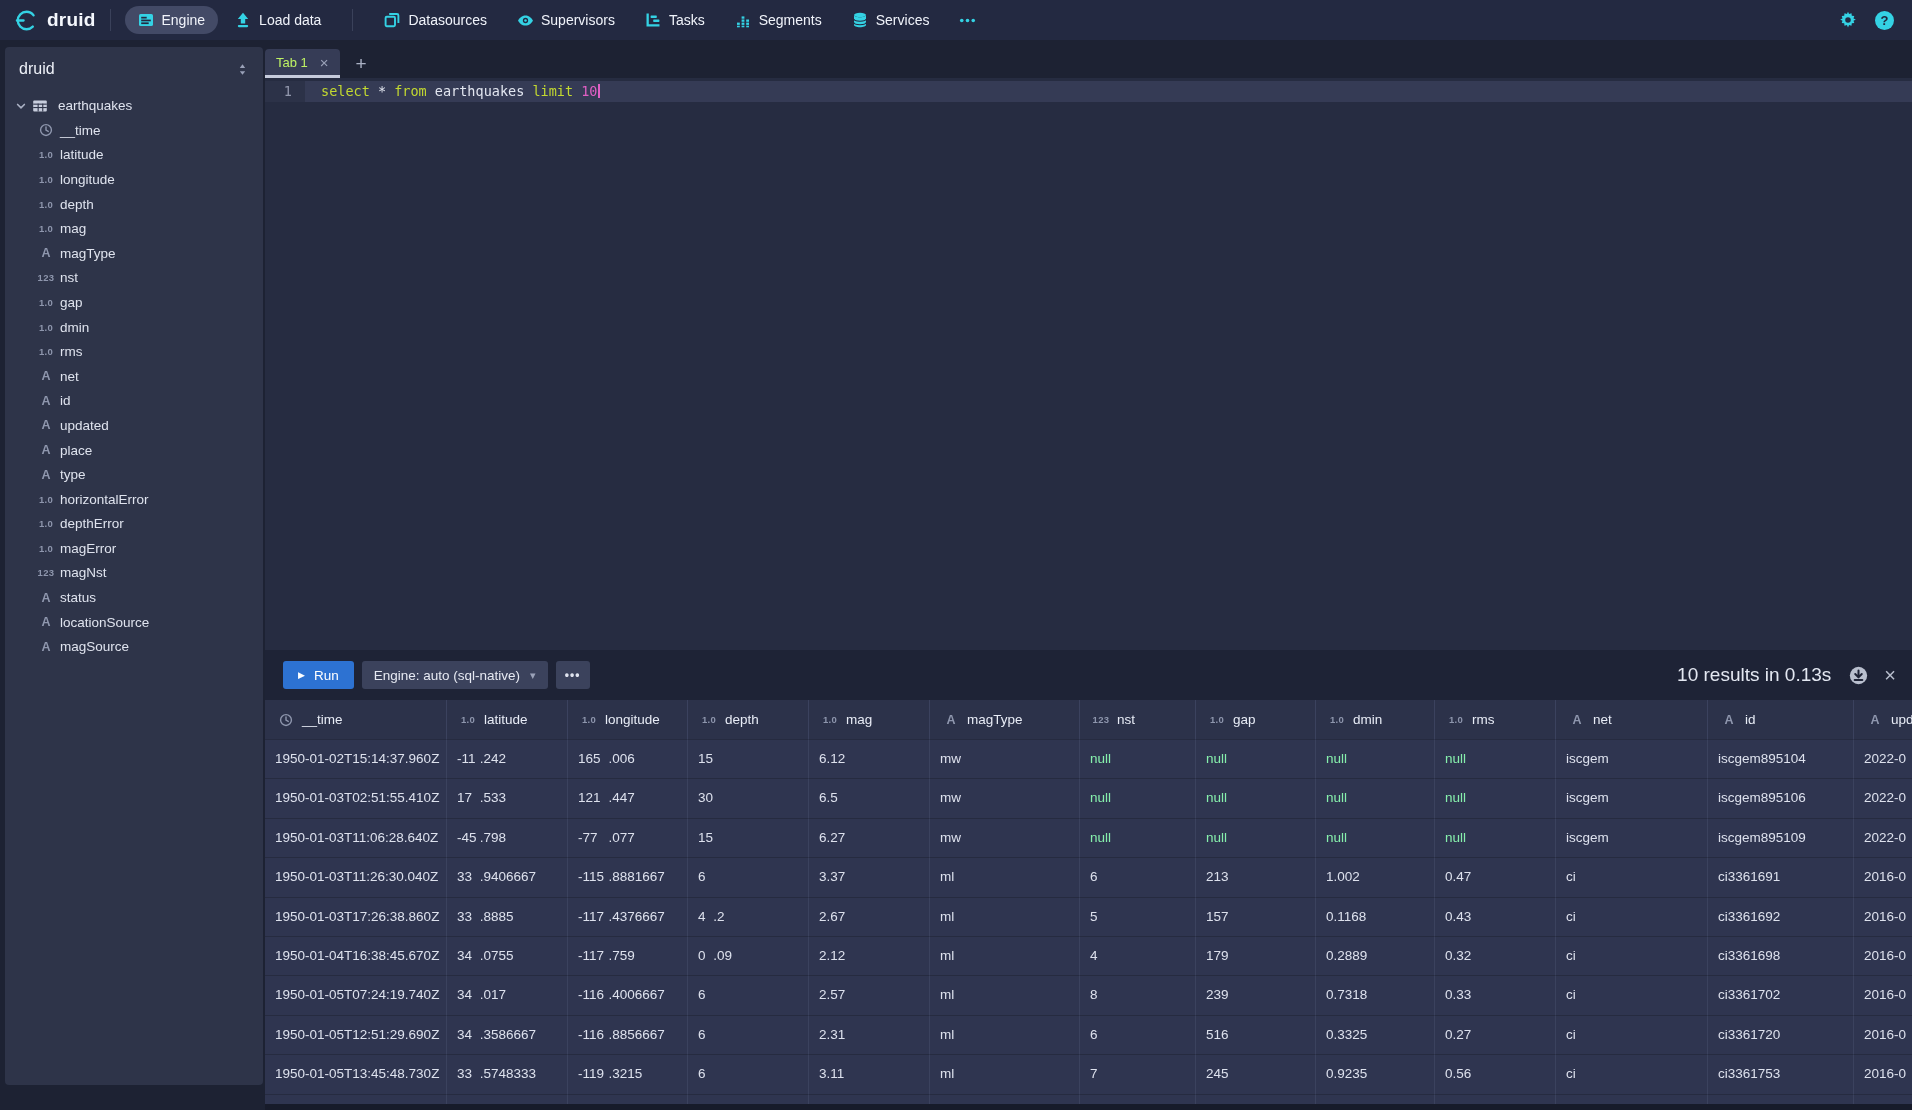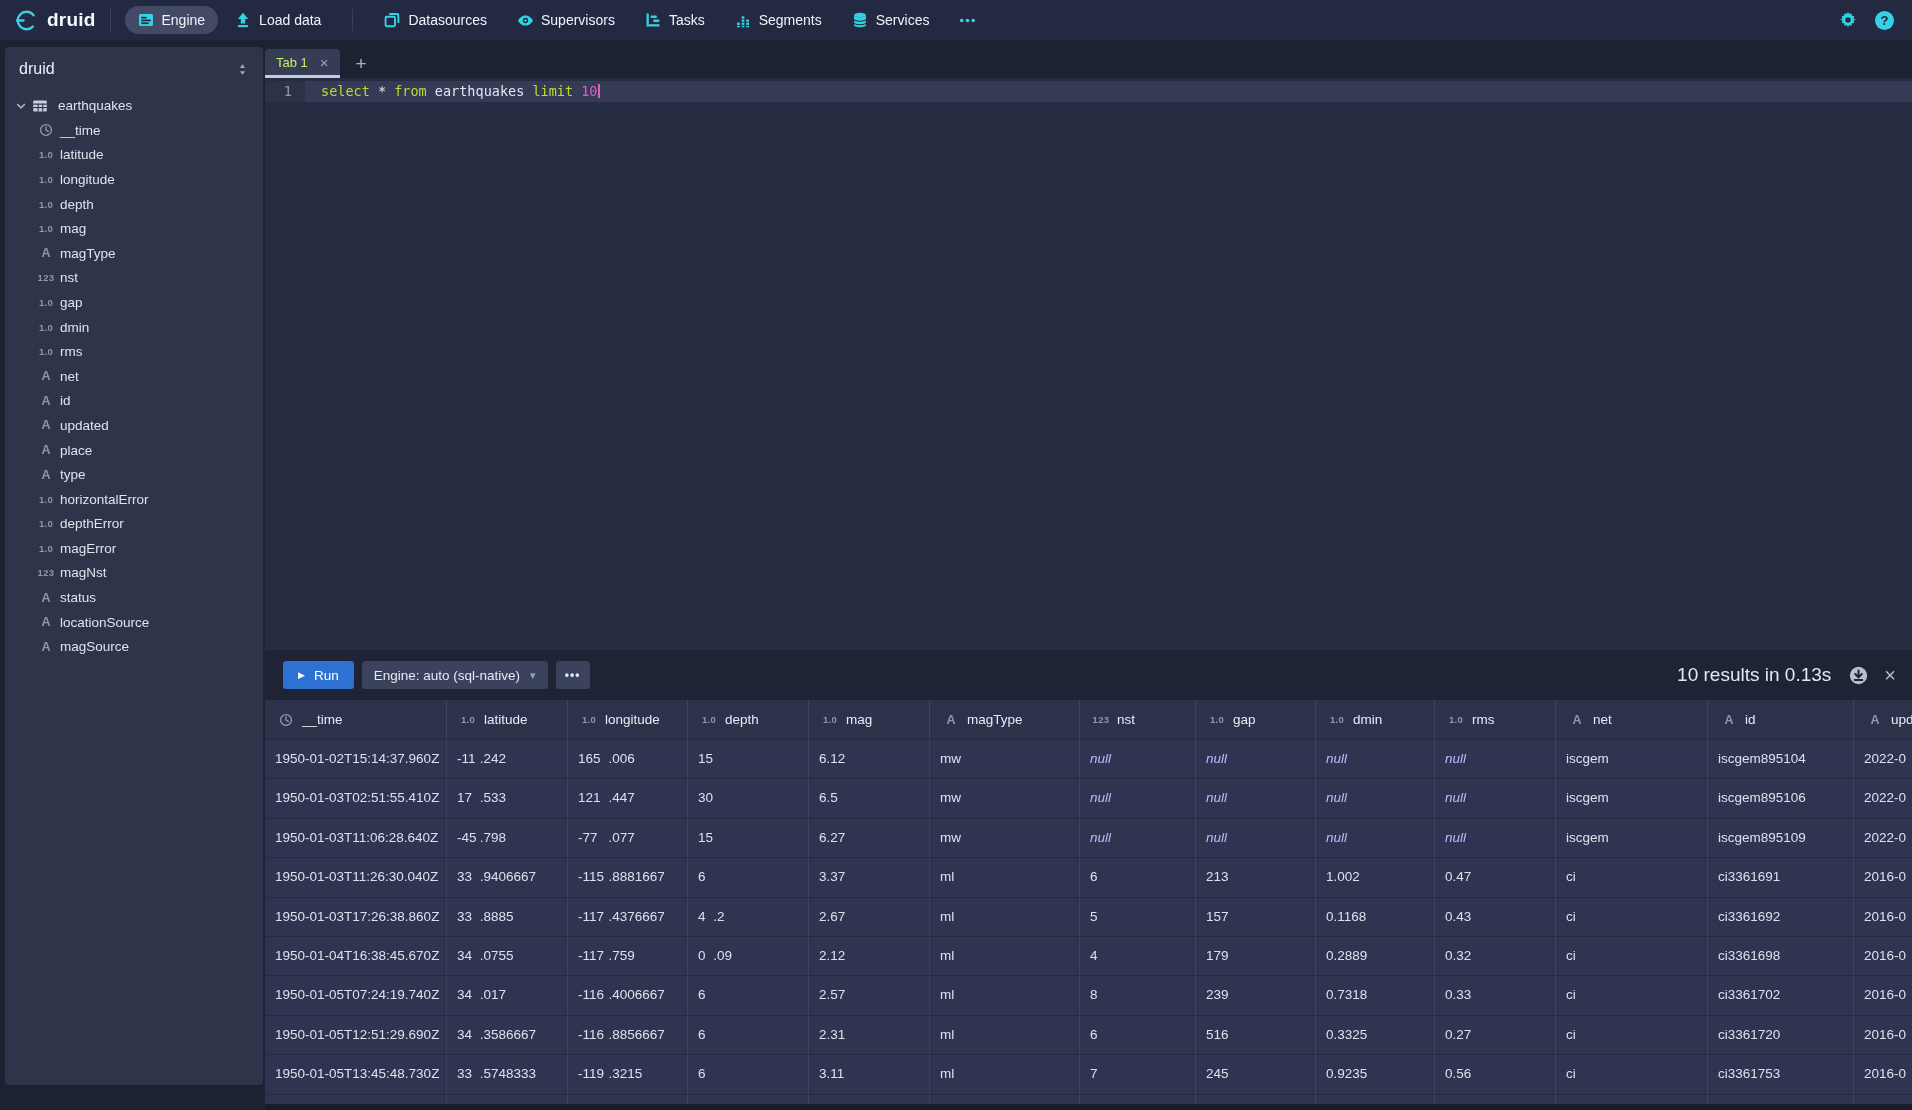--- a/index.html
+++ b/index.html
@@ -80,21 +80,21 @@
 
   
   .results{position:absolute;left:0;top:653px;width:1647px;height:410px;overflow:hidden;background:var(--page);}
   .rgrid{display:grid;grid-template-columns:182px 121px 120px 121px 121px 150px 116px 120px 119px 121px 152px 146px 200px;}
   .hcell{height:40px;background:#2c324a;border-right:1px solid var(--border-v);border-bottom:1px solid var(--border-h);
     display:flex;align-items:center;gap:7px;padding-left:10px;font-size:13.5px;color:#e8ecf6;
     white-space:nowrap;overflow:hidden;cursor:pointer;}
   .hcell .type-box{margin-right:-2px;}
   .bcell{height:39.4px;background:var(--panel2);border-right:1px solid var(--border-v);border-bottom:1px solid var(--border-h);
     line-height:38.4px;padding:0 8px 0 10px;font-size:13.5px;color:#dde1ed;white-space:nowrap;overflow:hidden;cursor:default;}
-  .null{font-style:italic;color:#c4b5fd;}
+  .null{color:#86efac;}
   .ipad{display:inline-block;text-align:left;}
   .partial .bcell{height:10px;}
   .bottom-strip{position:absolute;left:0;bottom:0;width:100%;height:6px;background:#171b2a;}
 </style>
 </head>
 <body>
 
 <header class="navbar">
   <div class="logo">
     <span>

